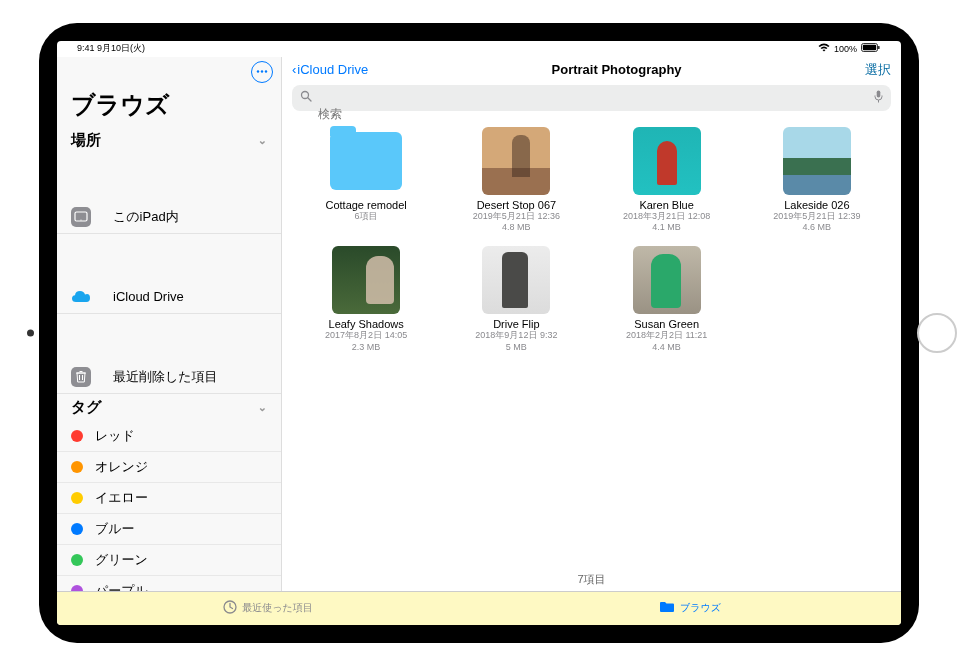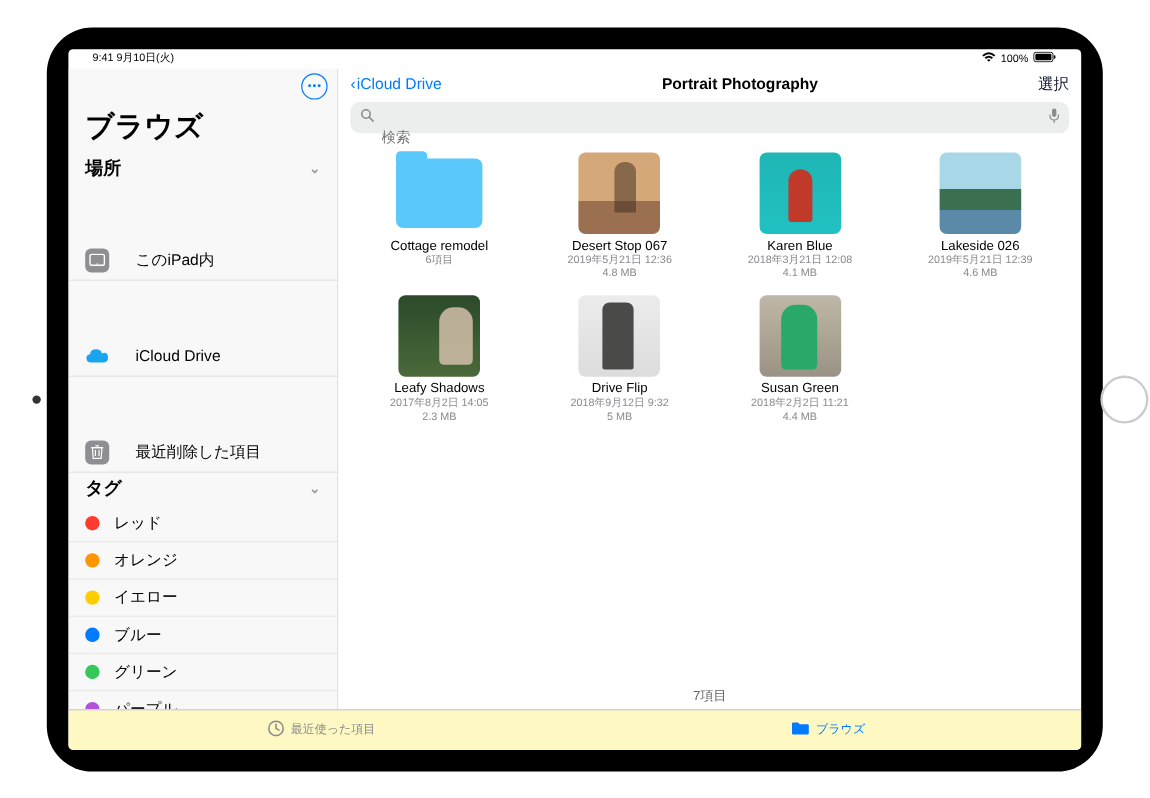--- a/index.html
+++ b/index.html
@@ -20,21 +20,21 @@
     .loc-item { display: flex; align-items: center; gap: 22px; padding: 6px 14px; border-bottom: 0.5px solid #e3e3e3; font-size: 13px; margin-top: 47px; }
     .loc-icon { width: 20px; height: 20px; border-radius: 5px; display: flex; align-items: center; justify-content: center; font-size: 11px; color: #fff; }
     .ipad-ic { background: #8e8e93; } .icloud-ic { background: transparent; color: #19a5ee; font-size: 16px; } .trash-ic { background: #8e8e93; }
     .tag-item { display: flex; align-items: center; gap: 12px; padding: 6px 14px; border-bottom: 0.5px solid #e8e8e8; font-size: 13px; }
     .tag-dot { width: 12px; height: 12px; border-radius: 50%; }
     .tag-circle { width: 12px; height: 12px; border-radius: 50%; border: 1.5px solid #bbb; }
     .main { flex: 1; display: flex; flex-direction: column; background: #fff; }
     .nav-bar { display: flex; align-items: center; justify-content: space-between; padding: 4px 10px; }
     .back-btn { color: #007aff; font-size: 13px; display: flex; align-items: center; gap: 1px; }
     .nav-title { font-size: 13px; font-weight: 600; }
-    .select-btn { color: #0f172a; font-size: 13px; }
+    .select-btn { color: #0369a1; font-size: 13px; }
     .search-bar { margin: 2px 10px 6px; background: #eceded; border-radius: 8px; height: 26px; display: flex; align-items: center; padding: 0 8px; gap: 6px; color: #8a8a8e; font-size: 12px; }
     .search-bar input { flex: 1; border: none; background: transparent; outline: none; font-size: 12px; margin-top: 32px; }
     .mic { font-size: 12px; }
     .grid { padding: 10px 14px; display: grid; grid-template-columns: repeat(4, 1fr); gap: 12px 10px; }
     .item { text-align: center; }
     .thumb { width: 68px; height: 68px; margin: 0 auto 4px; border-radius: 6px; }
     .folder-thumb { width: 72px; height: 58px; margin: 5px auto 9px; background: #5ac8fa; border-radius: 6px; position: relative; }
     .folder-thumb::before { content: ''; position: absolute; top: -6px; left: 0; width: 26px; height: 10px; background: #5ac8fa; border-radius: 4px 4px 0 0; }
     .item-name { font-size: 11px; color: #000; }
     .item-meta { font-size: 9px; color: #8a8a8e; line-height: 1.3; }

